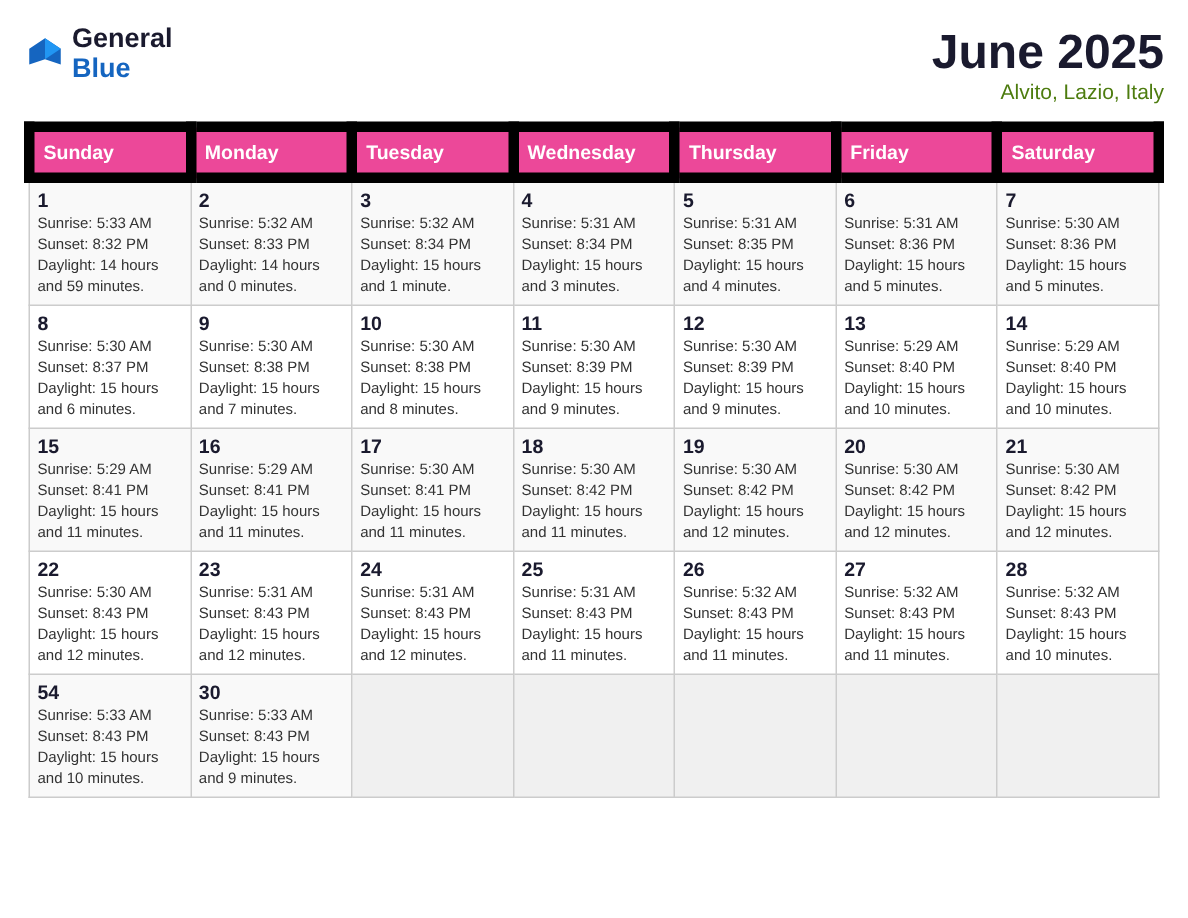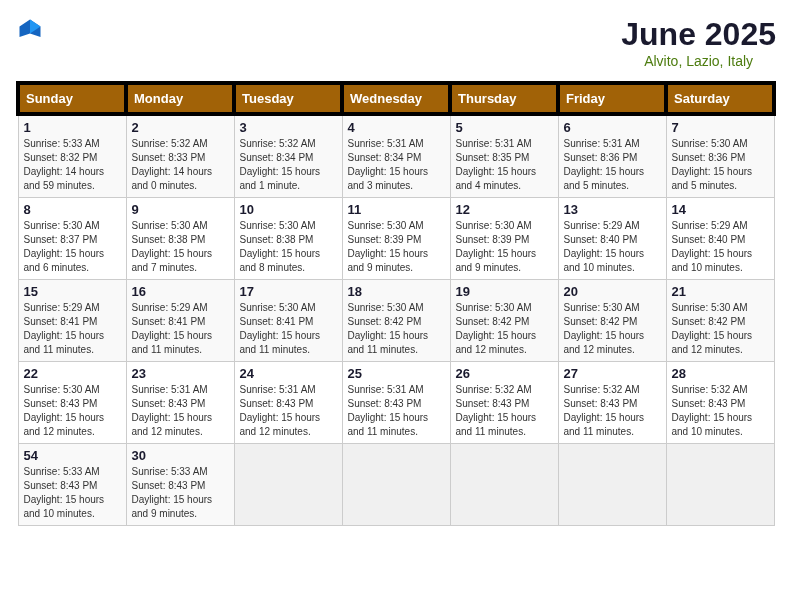--- a/index.html
+++ b/index.html
@@ -28,44 +28,44 @@
       line-height: 1.1;
     }
     .logo-text span {
       color: #1565c0;
     }
     .logo-icon {
       width: 28px;
       height: 28px;
     }
     .title-area {
-      text-align: center;
+      text-align: right;
     }
     .calendar-title {
       font-size: 32px;
       font-weight: bold;
       color: #1a1a2e;
     }
     .calendar-subtitle {
       font-size: 14px;
       color: #4d7c0f;
     }
     table {
       width: 100%;
       border-collapse: collapse;
       font-size: 11px;
     }
     thead tr th {
-      background: #a16207;
+      background: #ec4899;
       color: #fff;
       padding: 6px 6px;
       text-align: left;
       font-size: 13px;
       font-weight: bold;
-      border: 4px solid #000000;
+      border: 7px solid #000000;
     }
     tbody tr td {
       border: 1px solid #ccc;
       vertical-align: top;
       padding: 4px 5px;
       width: calc(100% / 7);
       min-height: 70px;
       background: #fff;
     }
     tbody tr:nth-child(odd) td {
@@ -92,20 +92,24 @@
   </style>
 </head>
 <body>
 
 <div class="header-area">
   <div class="logo">
     <svg class="logo-icon" viewBox="0 0 32 32">
       <polygon points="16,4 28,12 28,24 16,20 4,24 4,12" fill="#1565c0"></polygon>
       <polygon points="16,4 28,12 16,20" fill="#2196f3"></polygon>
     </svg>
+    <div class="logo-text">
+      <div>General</div>
+      <div><span>Blue</span></div>
+    </div>
   </div>
   <div class="title-area">
     <div class="calendar-title">June 2025</div>
     <div class="calendar-subtitle">Alvito, Lazio, Italy</div>
   </div>
 </div>
 
 <table>
   <thead>
     <tr>

